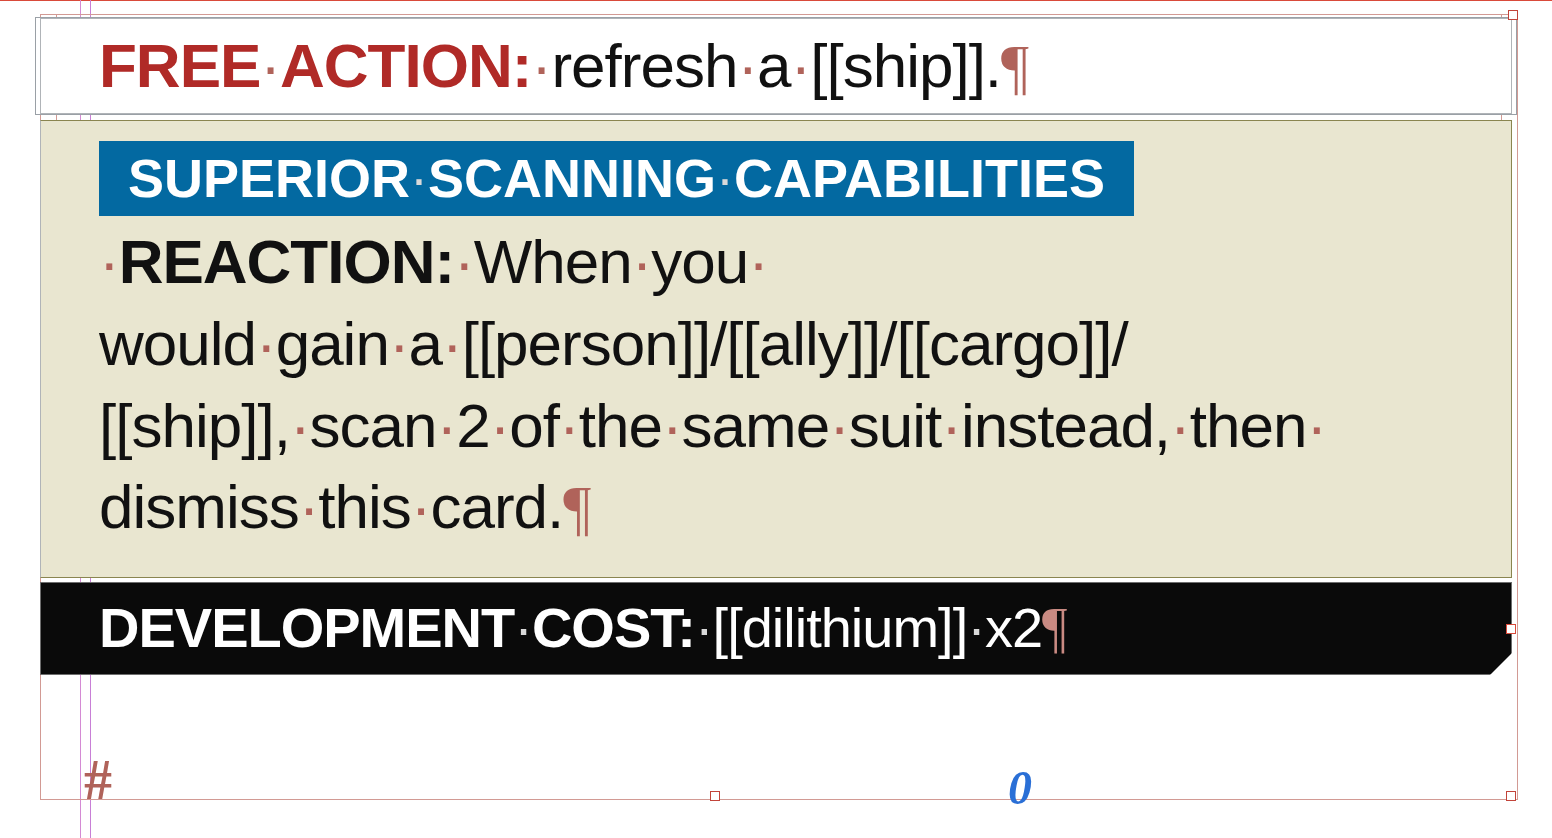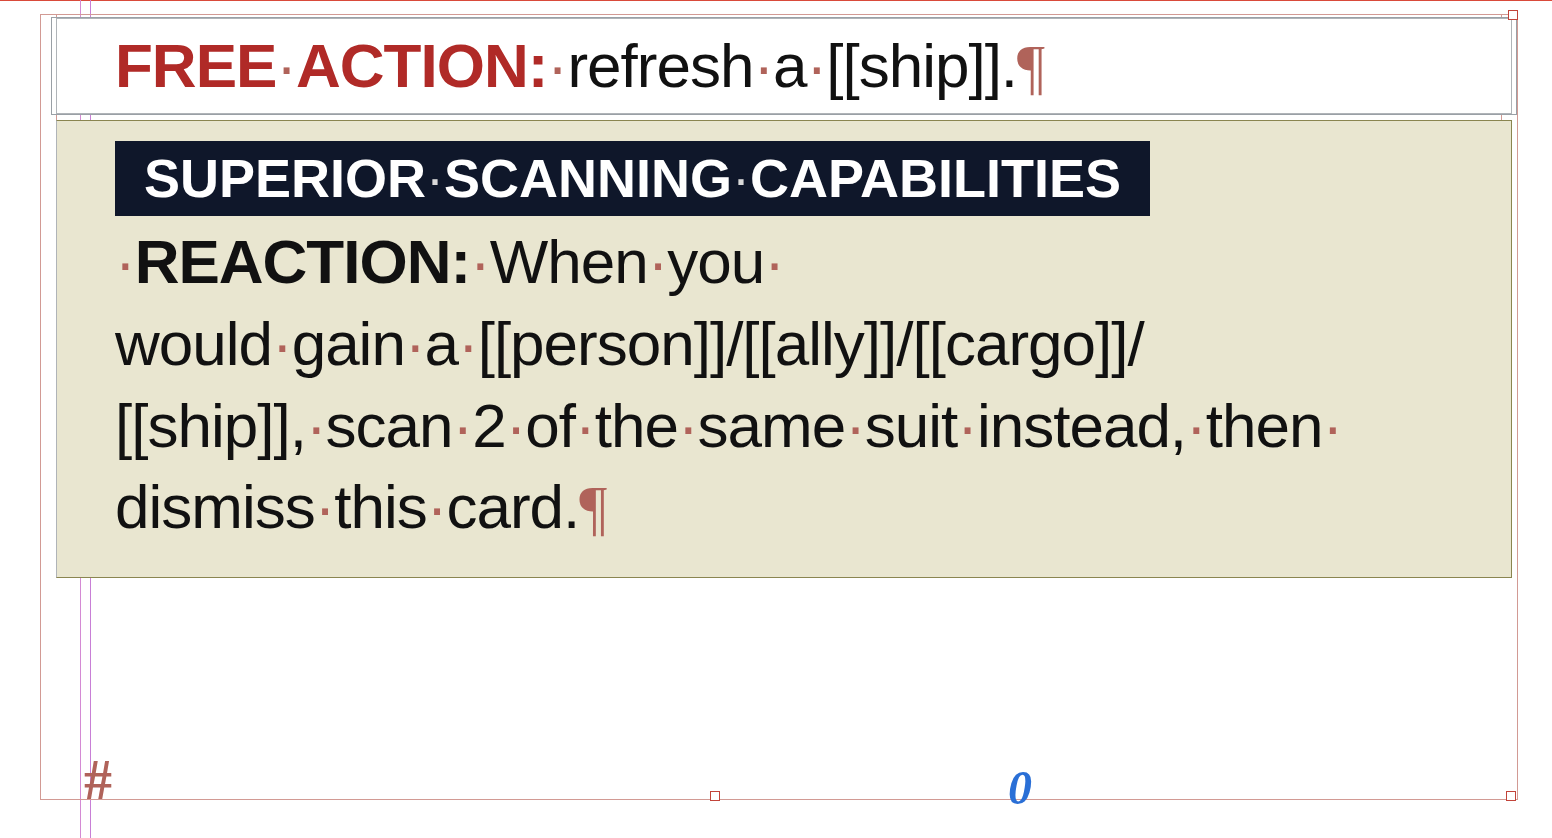--- a/index.html
+++ b/index.html
@@ -20,21 +20,21 @@
 
   
   .frame-outline {
     position: absolute;
     border: 1px solid #9aa0a6;
     pointer-events: none;
   }
 
   .main-stack {
     position: absolute;
-    left: 56px;
+    left: 40px;
     right: 40px;
     top: 18px;
   }
 
   
   .box1 {
     position: relative;
     border: 1px solid #b0b4b8;
     background: #ffffff;
     padding: 14px 18px 14px 58px;
@@ -67,21 +67,21 @@
     font-size: 62px;
     line-height: 1.32;
     margin-top: 6px;
     font-family: "Arial Narrow","Helvetica Neue Condensed",Arial,sans-serif;
     font-stretch: condensed;
     letter-spacing: -1px;
     color: #111;
   }
   .ability-name {
     display: inline-block;
-    background: #0f172a;
+    background: #0369a1;
     color: #ffffff;
     font-weight: 700;
     padding: 2px 14px 2px 14px;
     letter-spacing: 0px;
     font-size: 54px;
     vertical-align: 4px;
   }
   .reaction-label {
     font-weight: 700;
     color: #111;
@@ -169,20 +169,25 @@
 
   <div class="box1">
     <span class="free-action-label"><span>FREE</span><span class="space-dot">·</span><span>ACTION:</span></span><span class="space-dot">·</span><span class="body-text"><span>refresh</span><span class="space-dot">·</span><span>a</span><span class="space-dot">·</span><span>[[ship]].</span></span><span class="pilcrow">¶</span>
     <div class="frame-outline" style="left:-6px;top:-2px;right:-6px;bottom:-2px;"></div>
   </div>
 
   <div class="box2">
     <span class="ability-name">&nbsp;<span>SUPERIOR</span><span class="space-dot white-dot">·</span><span>SCANNING</span><span class="space-dot white-dot">·</span><span>CAPABILITIES</span>&nbsp;</span><span class="space-dot">·</span><span class="reaction-label">REACTION:</span><span class="space-dot">·</span><span><span>When</span><span class="space-dot">·</span><span>you</span><span class="space-dot">·</span><br><span>would</span><span class="space-dot">·</span><span>gain</span><span class="space-dot">·</span><span>a</span><span class="space-dot">·</span><span>[[person]]/[[ally]]/[[cargo]]/</span><br><span>[[ship]],</span><span class="space-dot">·</span><span>scan</span><span class="space-dot">·</span><span>2</span><span class="space-dot">·</span><span>of</span><span class="space-dot">·</span><span>the</span><span class="space-dot">·</span><span>same</span><span class="space-dot">·</span><span>suit</span><span class="space-dot">·</span><span>instead,</span><span class="space-dot">·</span><span>then</span><span class="space-dot">·</span><br><span>dismiss</span><span class="space-dot">·</span><span>this</span><span class="space-dot">·</span><span>card.</span></span><span class="pilcrow">¶</span>
   </div>
 
+  <div class="box3">
+    <span class="dev-label"><span>DEVELOPMENT</span><span class="space-dot white-dot">·</span><span>COST:</span></span><span class="space-dot white-dot">·</span><span><span>[[dilithium]]</span><span class="space-dot white-dot">·</span><span>x2</span></span><span class="pilcrow" style="color:#c98a82;">¶</span>
+    <div class="box3-corner"></div>
+    <div class="handle handle-mr" style="background:#fff;border-color:#d94a3a;"></div>
+  </div>
 
 </div>
 
 <div class="hash-mark">#</div>
 
 <div class="handle" style="left:710px; top:791px;"></div>
 <div class="handle" style="left:1506px; top:791px;"></div>
 <div class="handle" style="left:1508px; top:10px;"></div>
 
 <div class="blue-zero">0</div>

